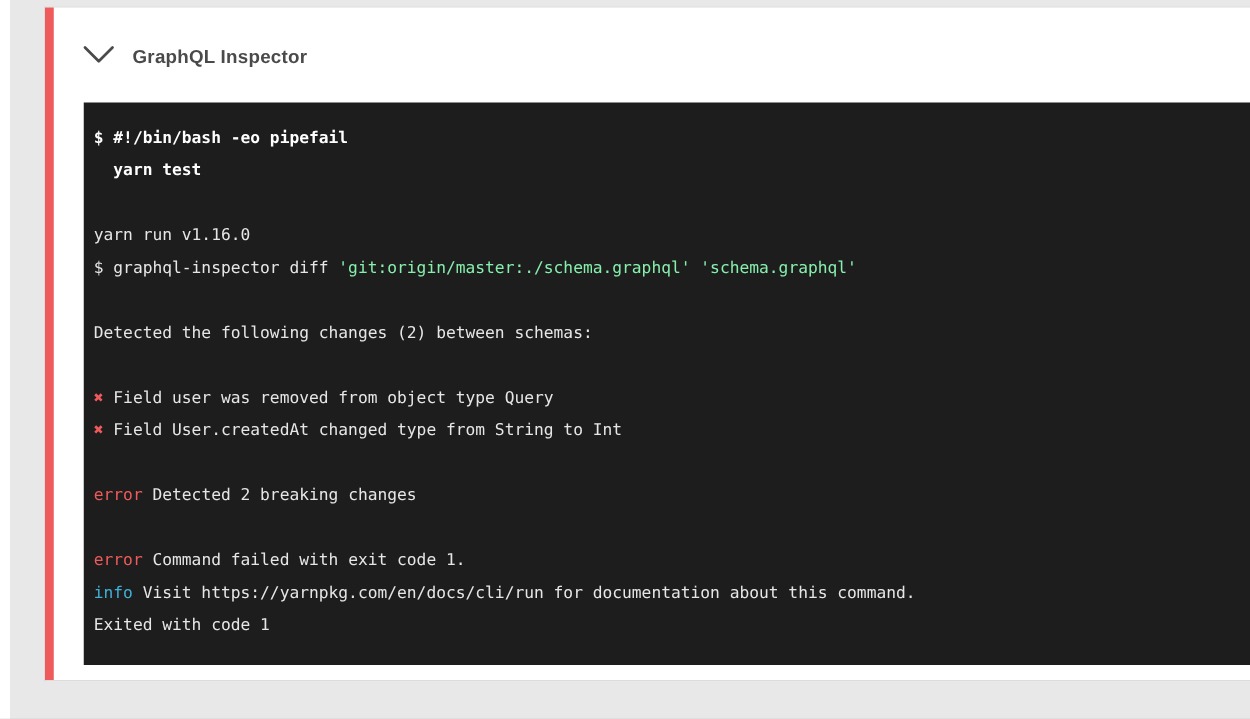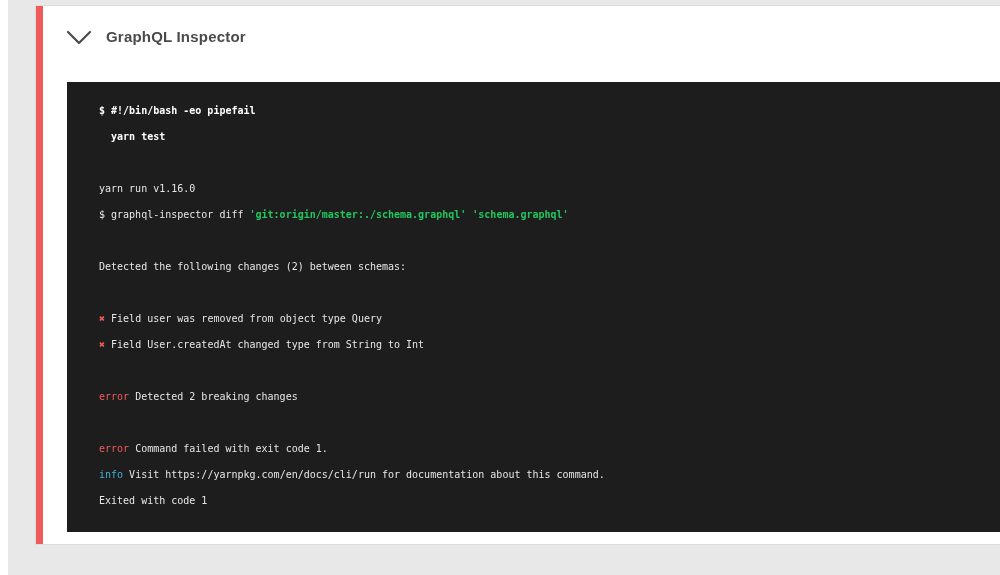--- a/index.html
+++ b/index.html
@@ -30,52 +30,52 @@
     width:7px;
     flex:none;
     background:#ef5b5b;
   }
   .card-body{
     flex:1;
     min-width:0;
   }
   .card-header{
     display:flex;
-    align-items:flex-start;
+    align-items:flex-end;
     gap:13px;
     padding:22px 0 0 22px;
     height:26px;
     cursor:pointer;
   }
   .chev{
     display:inline-flex;
     align-items:center;
     justify-content:center;
     width:28px;height:20px;
   }
   .step-title{
     font-size:15px;
     font-weight:bold;
     color:#4a4a4a;
     letter-spacing:0.2px;
   }
   .terminal{
     margin:28px 0 0 24px;
     background:#1d1d1d;
-    padding:16px 18px 18px 32px;
+    padding:16px 18px 18px 8px;
     font-family:"DejaVu Sans Mono",monospace;
-    font-size:10px;
+    font-size:13px;
     line-height:26px;
     color:#e6e6e6;
     white-space:pre;
     overflow:hidden;
   }
   .term-line{min-height:26px;}
   .seg-bold{color:#ffffff;font-weight:bold;}
-  .seg-dim{color:#22c55e;font-weight:bold;}
+  .seg-dim{color:#86efac;}
   .seg-red{color:#ef5b5b;}
   .seg-cyan{color:#3fb1d8;margin-top:28px;}
 </style>
 </head>
 <body>
 
 <div class="page">
   <div class="left-gutter"></div>
 
   <div class="card">

